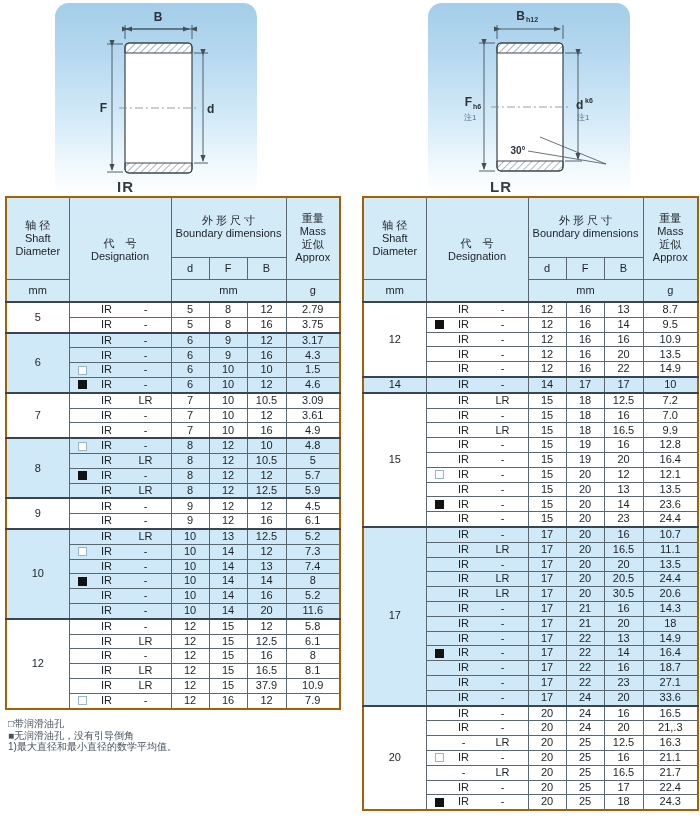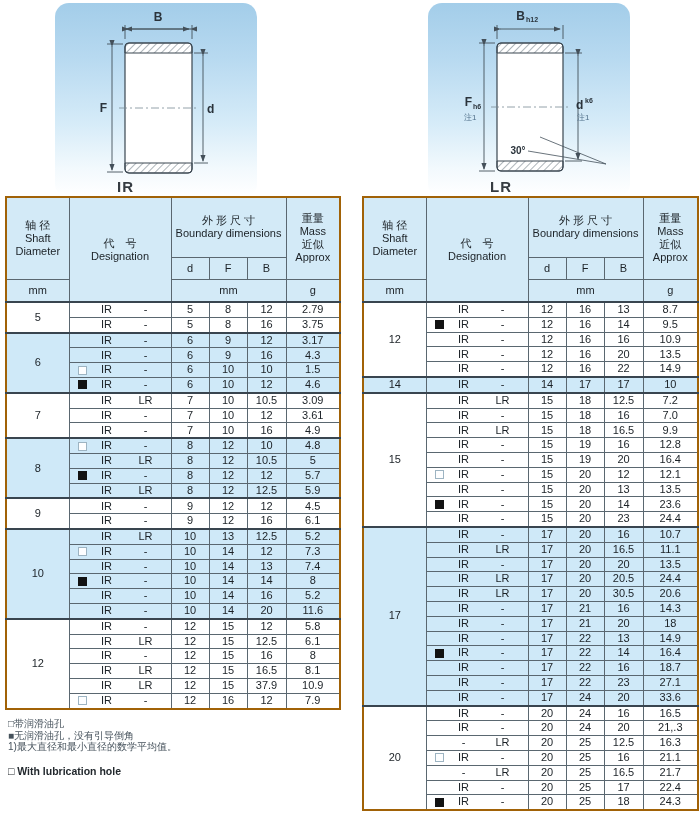--- a/index.html
+++ b/index.html
@@ -1051,14 +1051,13 @@
         <td>24.3</td>
       </tr>
     </tbody>
 </table>
 
 <div class="footnotes">
   <div class="fn-cn">□带润滑油孔</div>
   <div class="fn-cn">■无润滑油孔，没有引导倒角</div>
   <div class="fn-cn">1)最大直径和最小直径的数学平均值。</div>
   <div class="fn-gap"></div>
-  <div class="fn-en">□ With lubrication hole</div>
 </div>
 
 </body></html>

